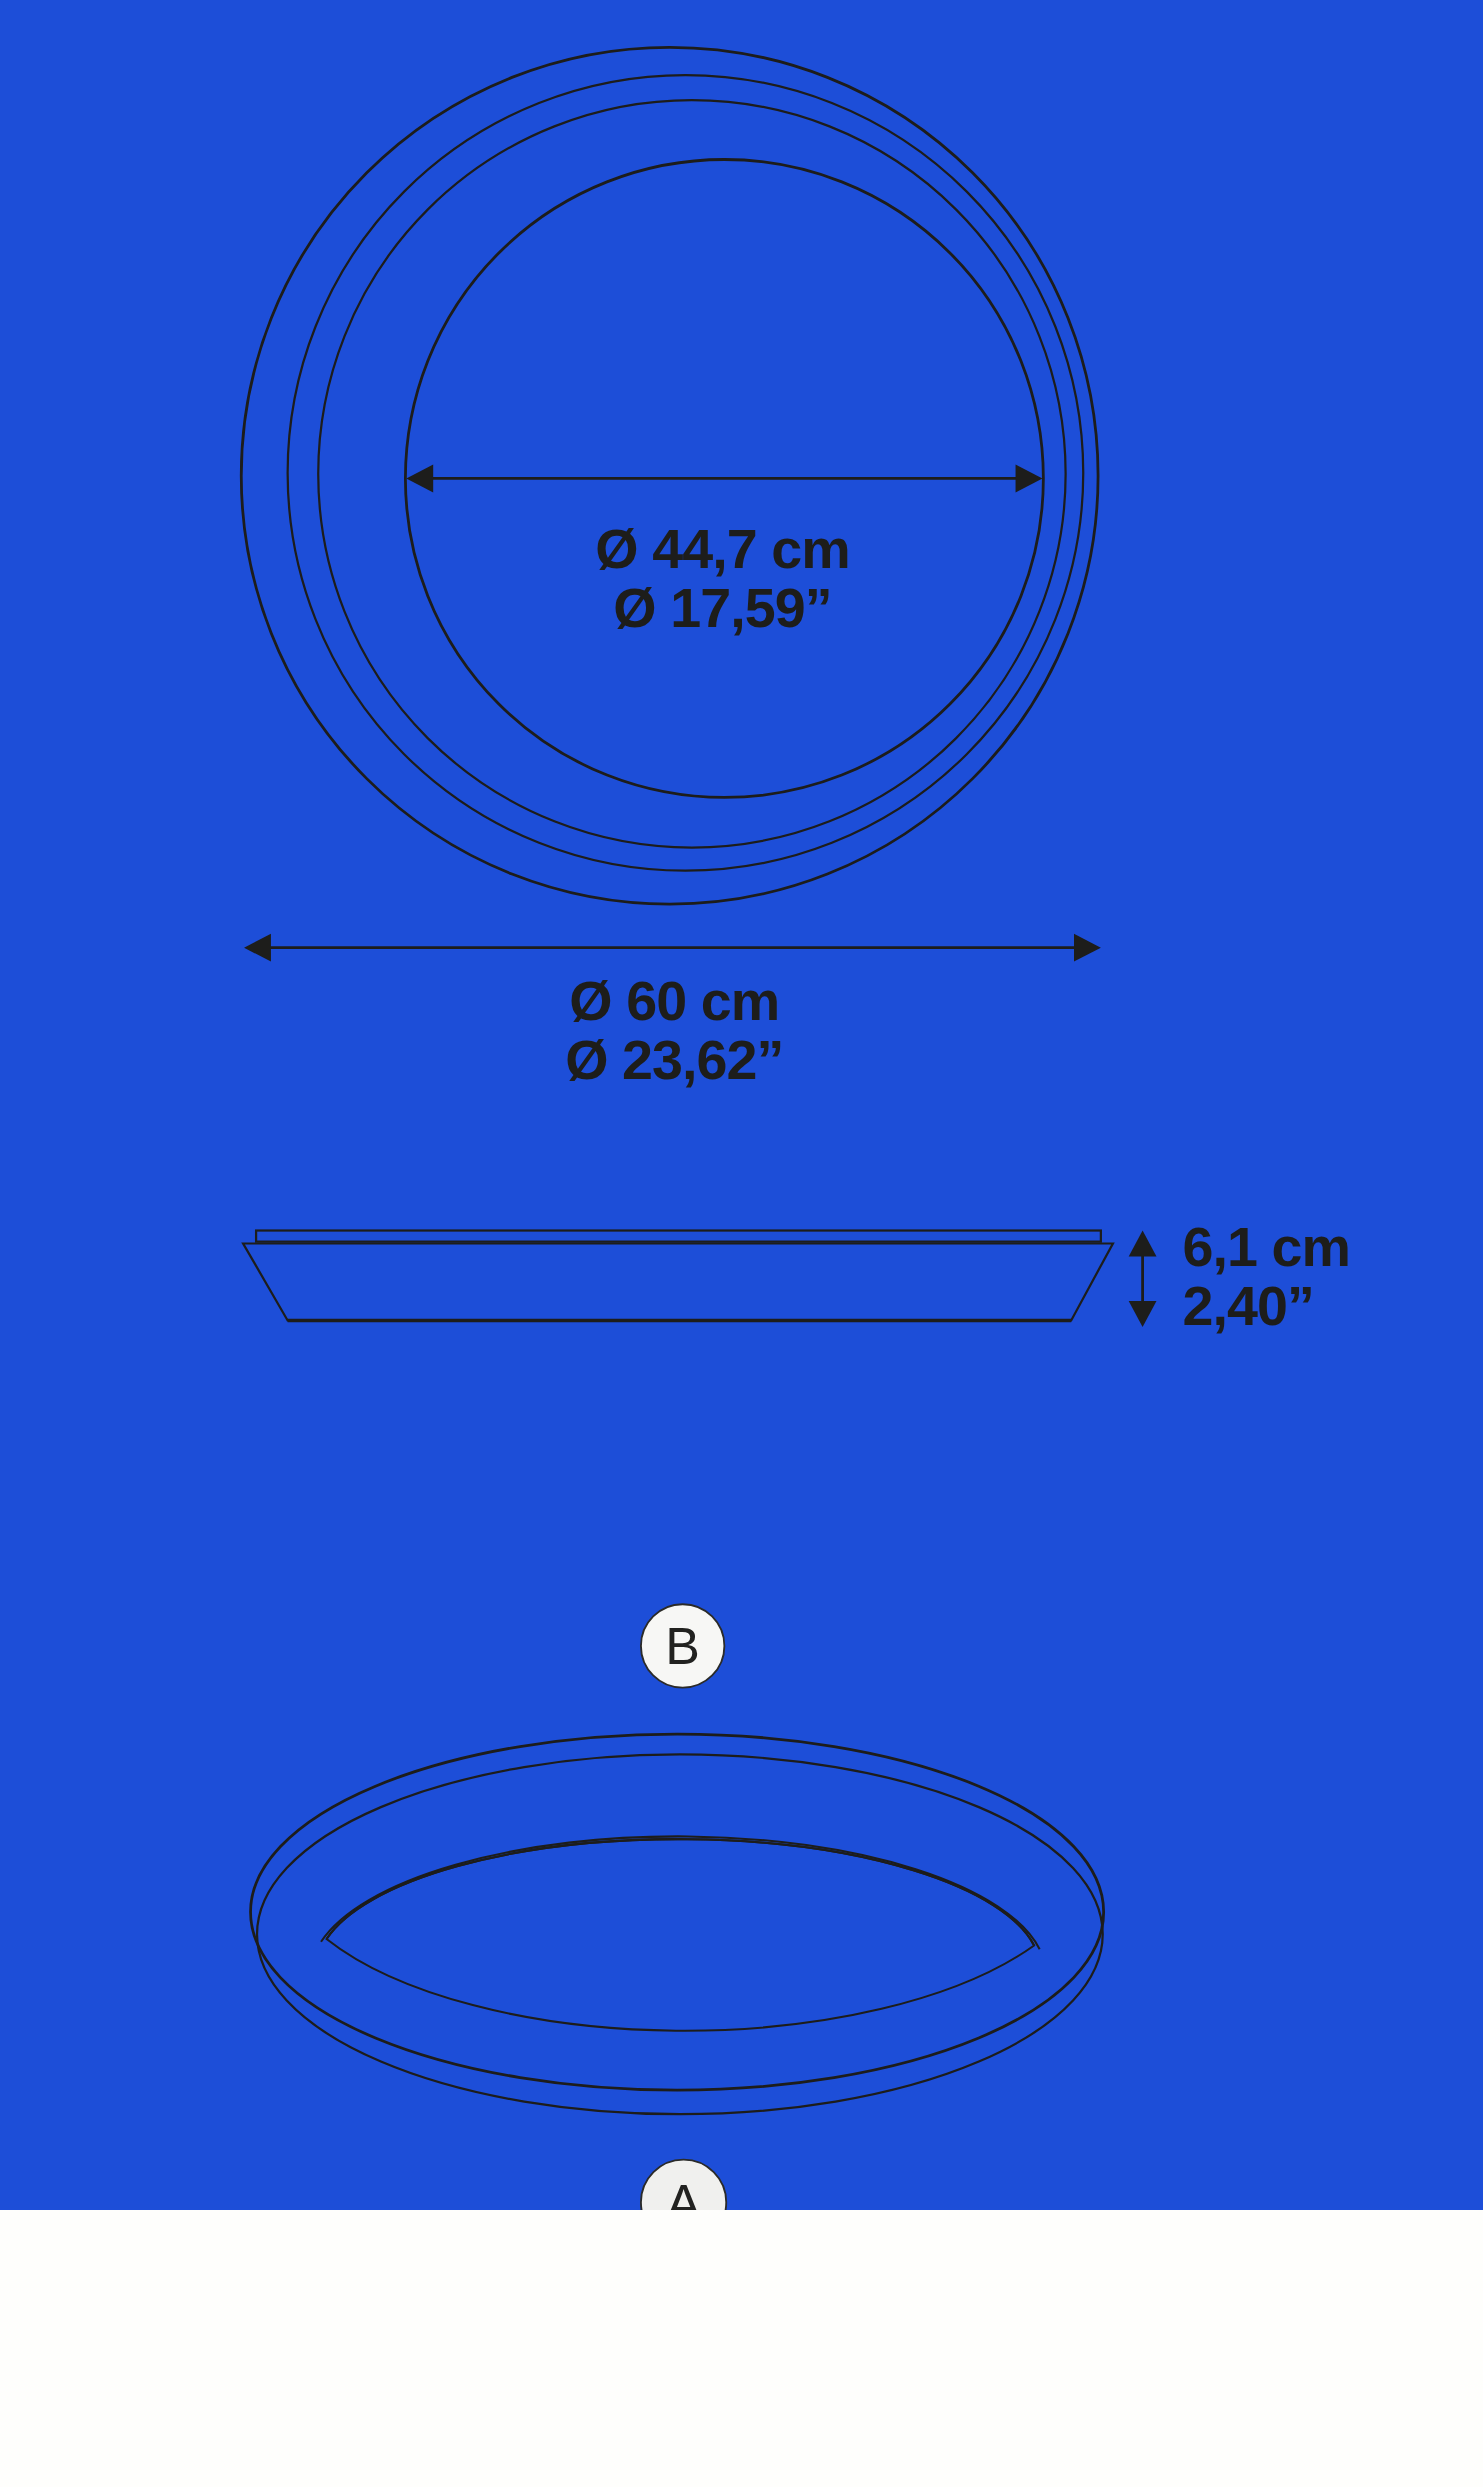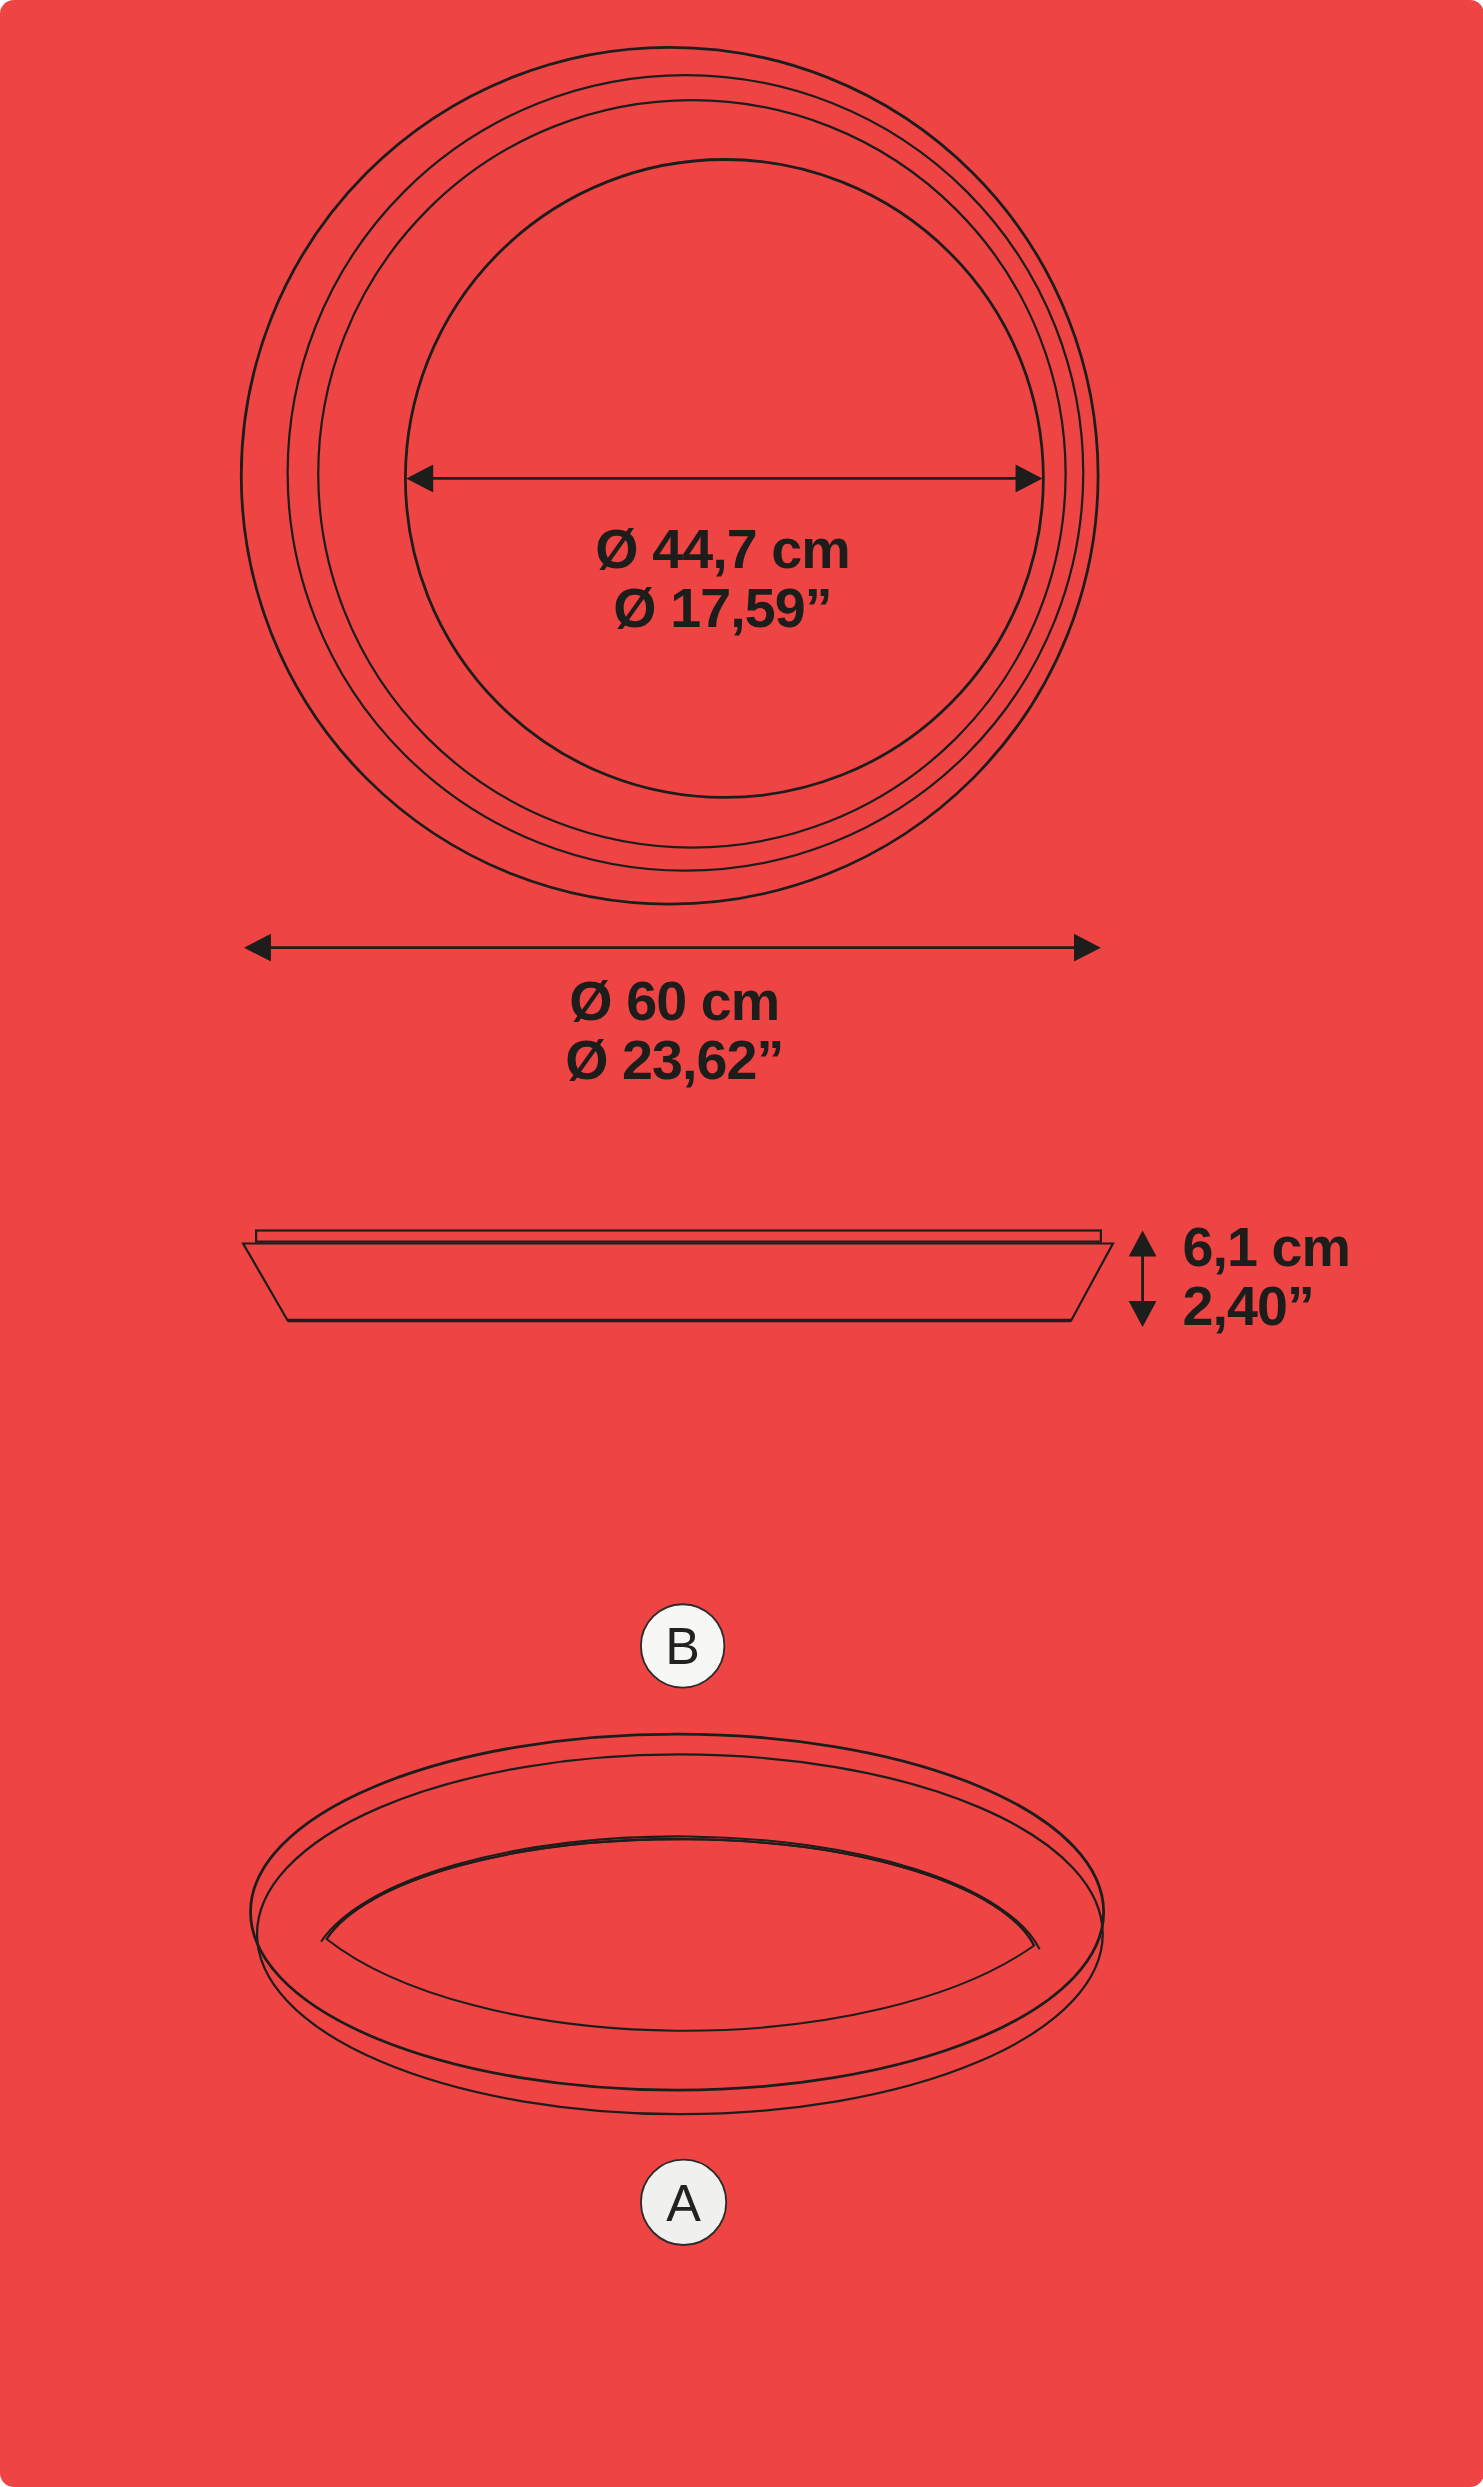--- a/index.html
+++ b/index.html
@@ -3,24 +3,23 @@
 <meta charset="utf-8">
 <style>
   html, body {
     margin: 0;
     padding: 0;
     background: #fefefc;
   }
   .page {
     position: relative;
     width: 1484px;
-    height: 2487px;
-    background: #ef4444;
+    height: 2210px;
+    background: #1d4ed8;
     overflow: hidden;
-    border-radius: 14px;
   }
   svg.drawing {
     display: block;
     width: 1484px;
     height: 2487px;
   }
   .stroke {
     fill: none;
     stroke: #1d1d1b;
   }

